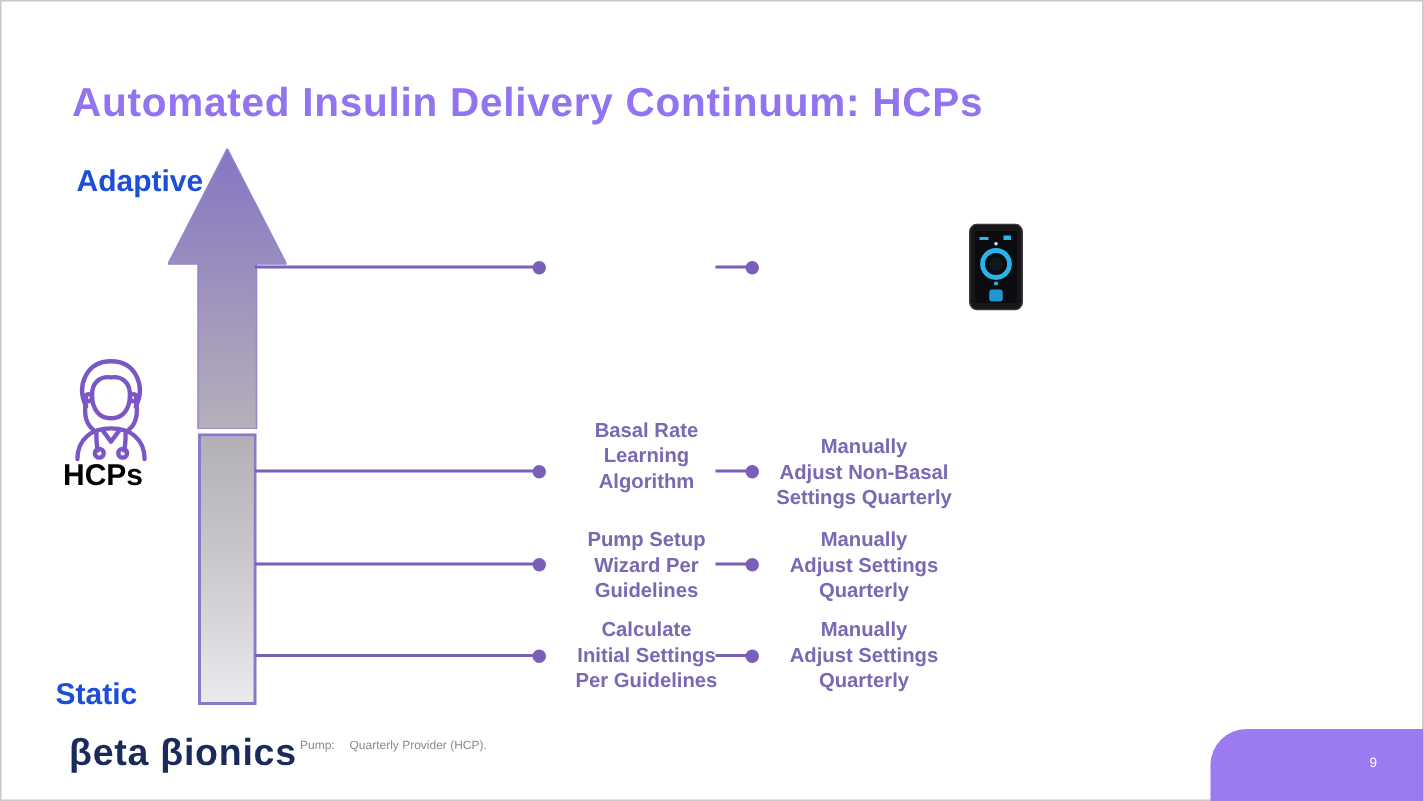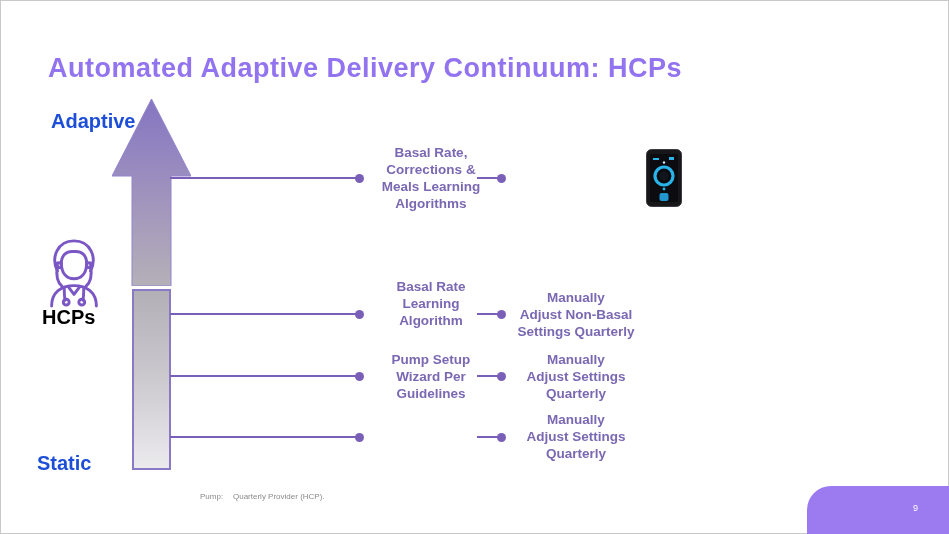--- a/index.html
+++ b/index.html
@@ -48,21 +48,21 @@
   }
   .page-num {
     position:absolute; right:31px; top:17px; font-size:9px; color:#ffffff;
   }
 </style>
 </head>
 <body>
 
 <div class="slide">
 
-  <div class="title">Automated Adaptive Delivery Continuum: HCPs</div>
+  <div class="title">Automated Insulin Delivery Continuum: HCPs</div>
 
   <svg class="arrow-svg" width="79" height="187" viewBox="0 0 79 187">
     <defs>
       <linearGradient id="arrGrad" x1="0" y1="0" x2="0" y2="1">
         <stop offset="0%" stop-color="#8575c2"></stop>
         <stop offset="55%" stop-color="#a195bd"></stop>
         <stop offset="100%" stop-color="#b5b0b8"></stop>
       </linearGradient>
     </defs>
     <polygon points="39.5,0 79,77 59,77 59,187 20,187 20,77 0,77" fill="url(#arrGrad)" stroke="#9484cc" stroke-width="1"></polygon>
@@ -85,24 +85,20 @@
     <path d="M22,54 C22,60 22,63 23,66"></path>
     <circle cx="24" cy="68" r="3"></circle>
     <path d="M42,54 C42,60 42,63 41,66"></path>
     <circle cx="40" cy="68" r="3"></circle>
   </svg>
   <div class="hcps">HCPs</div>
 
   <div class="connector" style="left:170px; top:177px; width:189px;">
       <span class="dot"></span>
     </div>
-  <div class="stack method" style="top:144px;">Basal Rate,
-Corrections &amp;
-Meals Learning
-Algorithms</div>
   <div class="connector" style="left:477px; top:177px; width:24px;">
       <span class="dot"></span>
     </div>
 
   <div class="connector" style="left:170px; top:313px; width:189px;">
       <span class="dot"></span>
     </div>
   <div class="stack method" style="top:278px;">Basal Rate
 Learning
 Algorithm</div>
@@ -122,20 +118,23 @@
   <div class="connector" style="left:477px; top:375px; width:24px;">
       <span class="dot"></span>
     </div>
   <div class="stack action" style="top:351px;">Manually
 Adjust Settings
 Quarterly</div>
 
   <div class="connector" style="left:170px; top:436px; width:189px;">
       <span class="dot"></span>
     </div>
+  <div class="stack method" style="top:411px;">Calculate
+Initial Settings
+Per Guidelines</div>
   <div class="connector" style="left:477px; top:436px; width:24px;">
       <span class="dot"></span>
     </div>
   <div class="stack action" style="top:411px;">Manually
 Adjust Settings
 Quarterly</div>
 
   <svg class="device" width="36" height="58" viewBox="0 0 36 58">
     <rect x="0.5" y="0.5" width="35" height="57" rx="5" fill="#17171a" stroke="#3a3a40" stroke-width="1"></rect>
     <rect x="4" y="5" width="28" height="48" rx="2" fill="#0c0c10"></rect>
@@ -143,18 +142,19 @@
     <rect x="23" y="8" width="5" height="3" fill="#2ab4ea"></rect>
     <circle cx="18" cy="13.5" r="1.2" fill="#cfe9f5"></circle>
     <circle cx="18" cy="27" r="9" fill="none" stroke="#28b4ea" stroke-width="3.2"></circle>
     <circle cx="18" cy="27" r="4.6" fill="#10161c"></circle>
     <circle cx="18" cy="40" r="1.4" fill="#28b4ea"></circle>
     <rect x="13.5" y="44" width="9" height="8" rx="2" fill="#2196cf"></rect>
   </svg>
 
   <div class="note note-label">Pump:</div>
   <div class="note note-text">Quarterly Provider (HCP).</div>
+  <div class="logo">βeta βionics</div>
 
   <div class="page-tab">
     <span class="page-num">9</span>
   </div>
 
 </div>
 
 </body></html>

